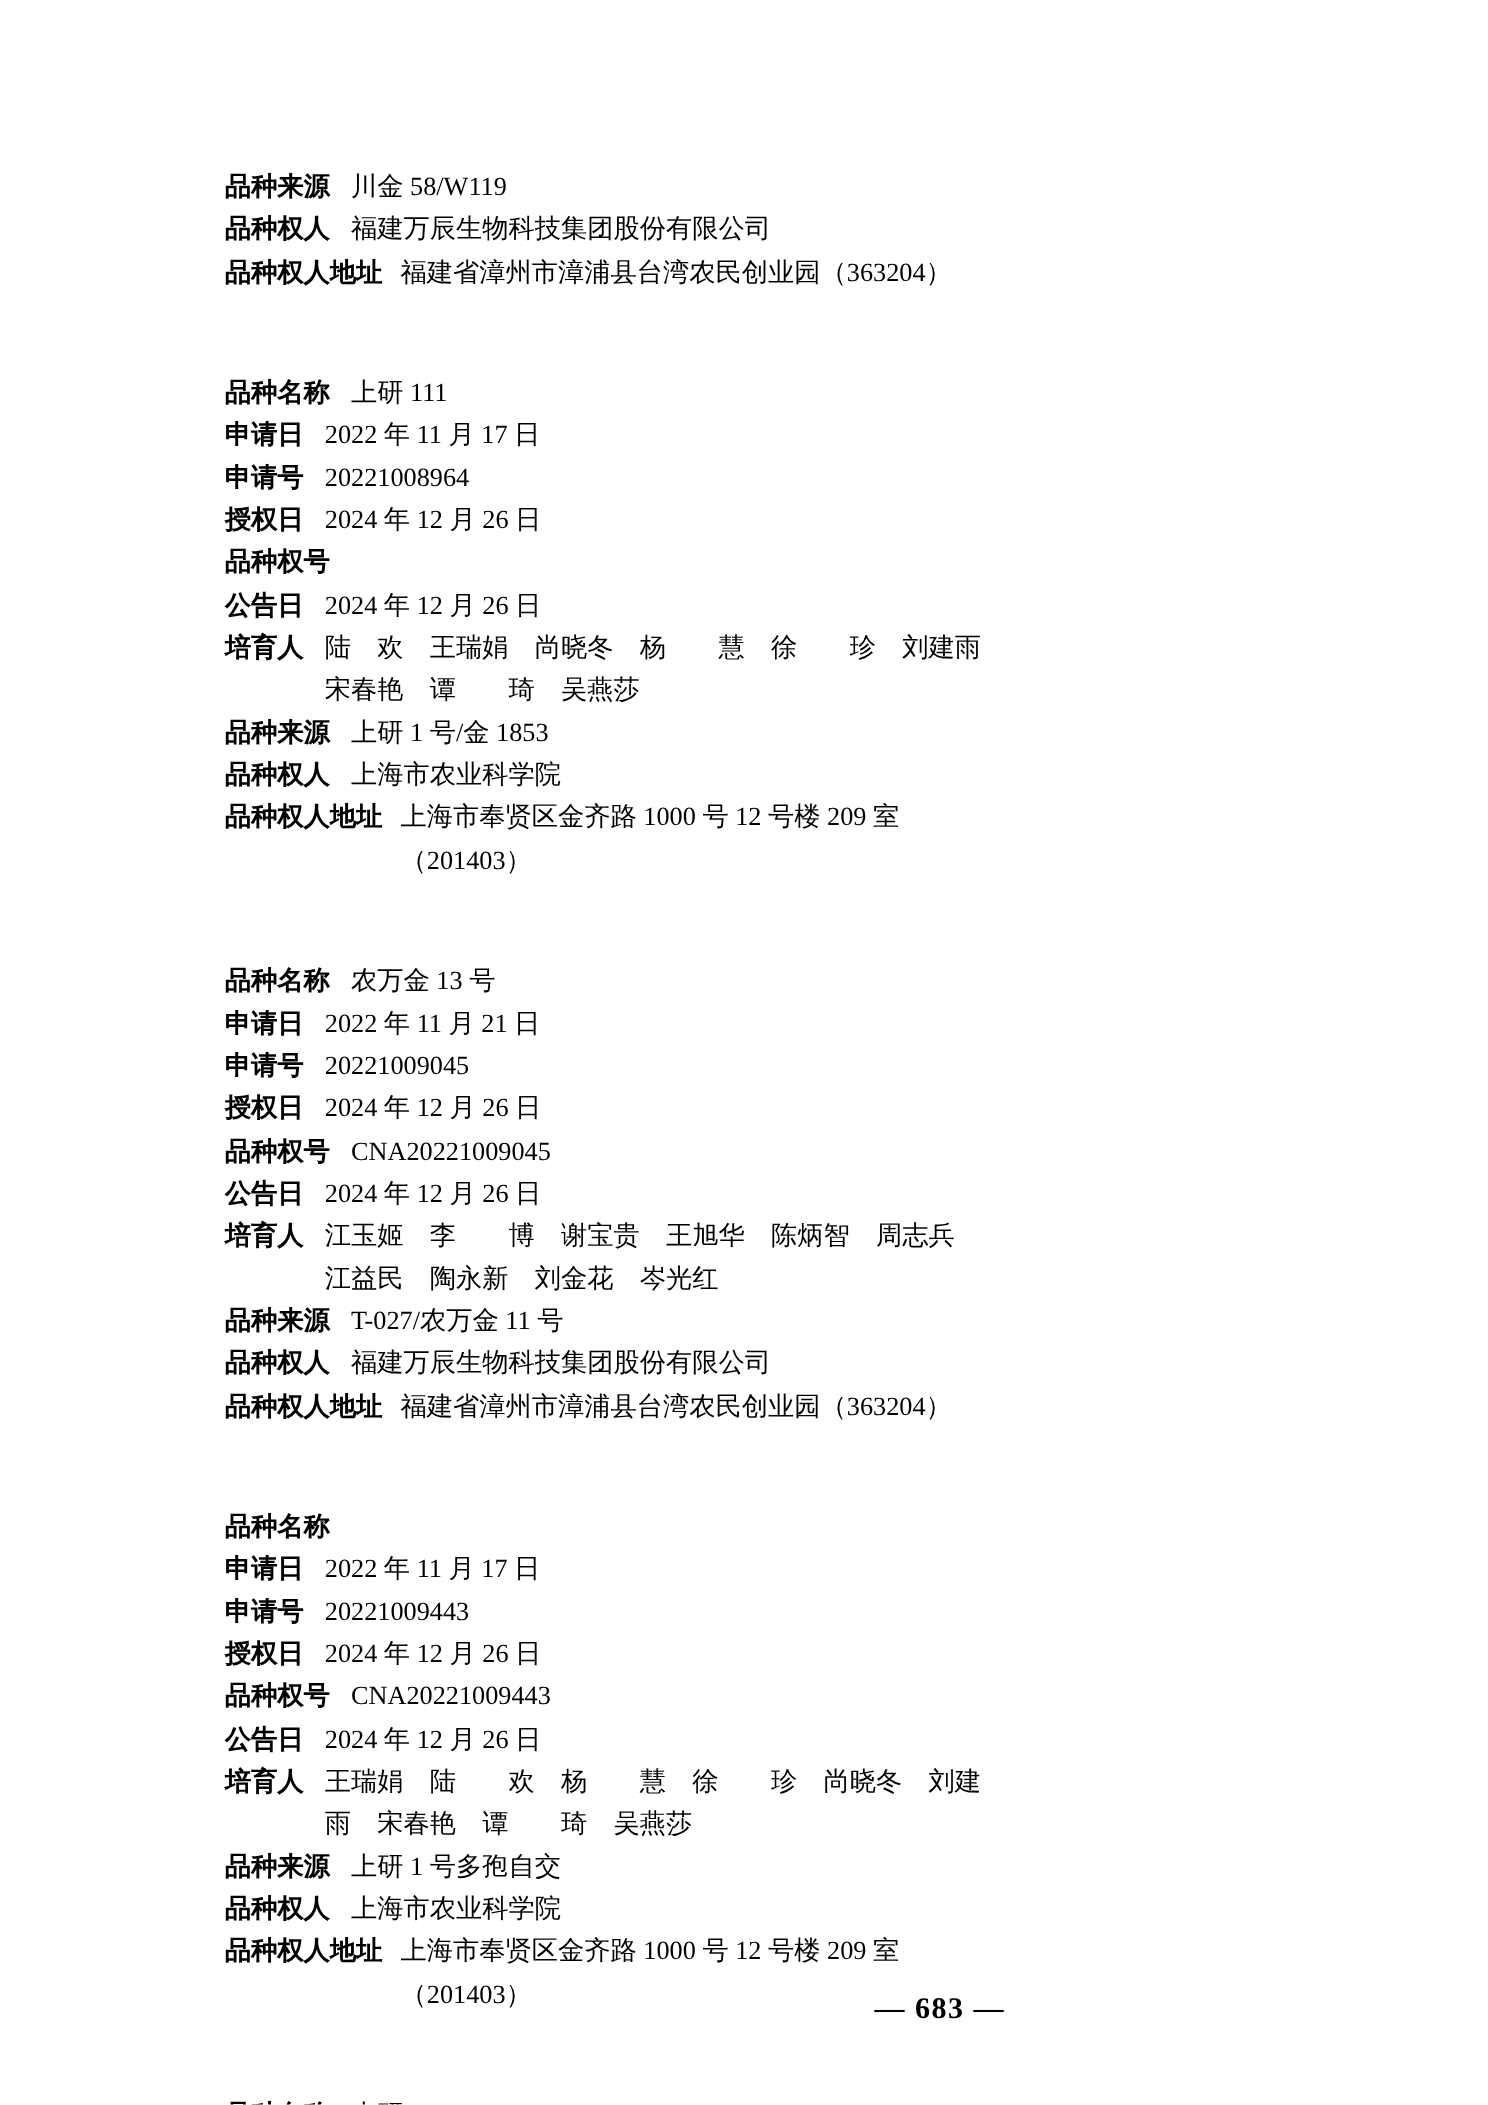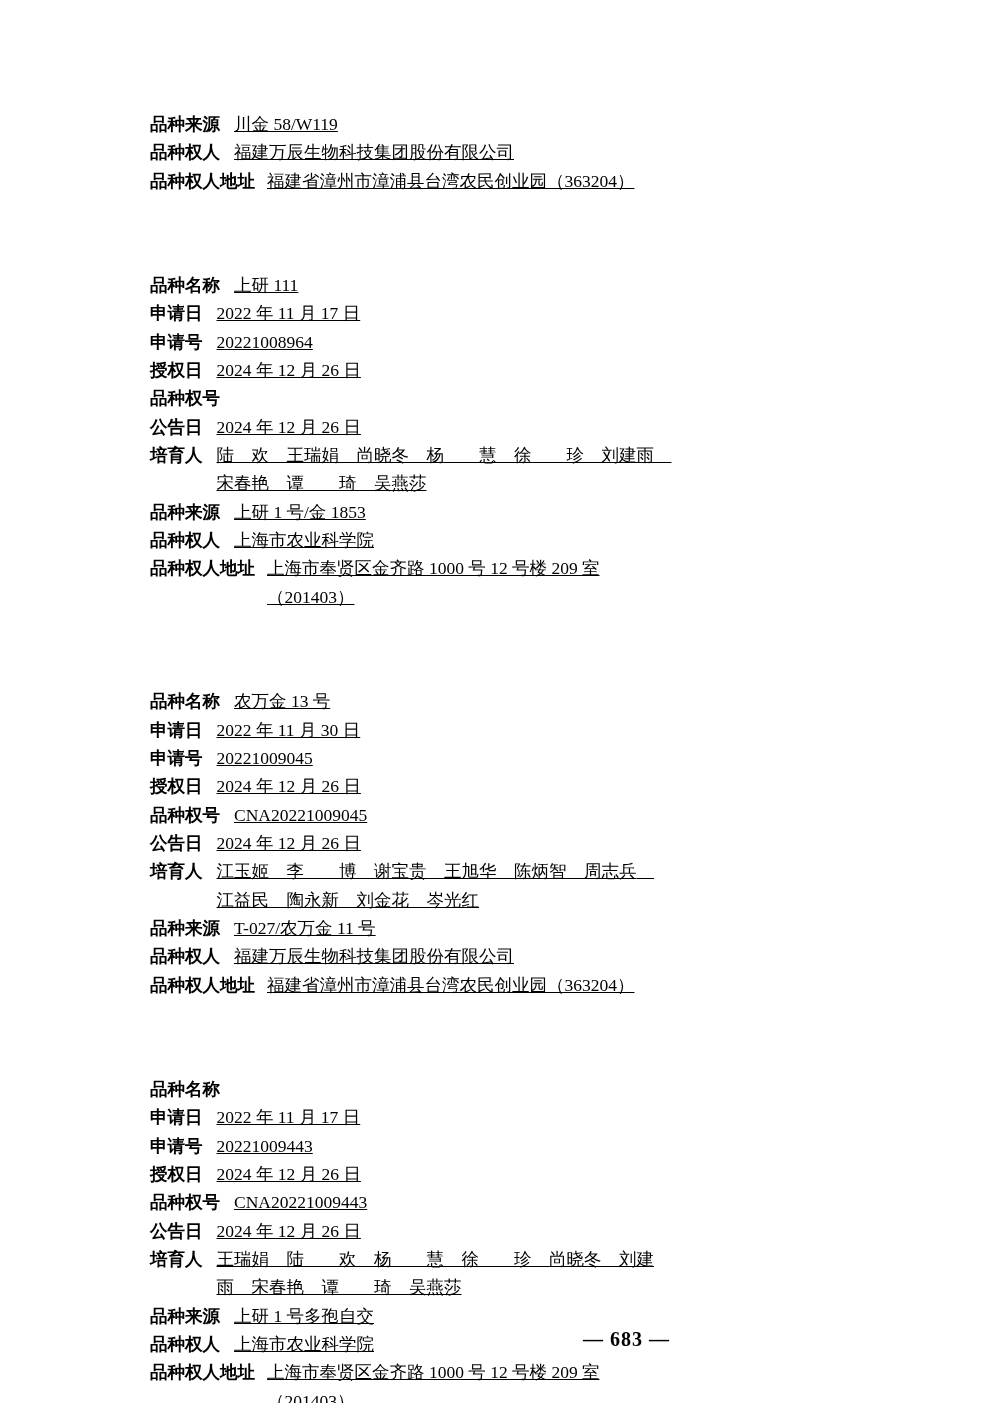--- a/index.html
+++ b/index.html
@@ -19,38 +19,37 @@
     position: relative;
     width: 820px;
     height: 1403px;
     box-sizing: border-box;
     padding: 110px 150px 0 150px;
   }
   .entry {
     margin-bottom: 0;
   }
   .entry + .entry {
-    margin-top: 76px;
+    margin-top: 52px;
   }
   .field {
     display: flex;
     align-items: baseline;
     font-size: 17.5px;
     line-height: 1.62;
     white-space: nowrap;
   }
   .label {
     font-weight: bold;
     flex: 0 0 auto;
   }
   .value {
     margin-left: 14px;
     flex: 1 1 auto;
     white-space: normal;
-    text-decoration: underline;
   }
   .value.wide {
     margin-left: 12px;
   }
   .continuation {
     font-size: 17.5px;
     line-height: 1.62;
     padding-left: 86px;
   }
   .pagenum {
@@ -124,21 +123,21 @@
     </div>
   </div>
 
   <div class="entry">
     <div class="field">
       <span class="label">品种名称</span>
       <span class="value">农万金 13 号</span>
     </div>
     <div class="field">
       <span class="label">申请日</span>
-      <span class="value">2022 年 11 月 30 日</span>
+      <span class="value">2022 年 11 月 21 日</span>
     </div>
     <div class="field">
       <span class="label">申请号</span>
       <span class="value">20221009045</span>
     </div>
     <div class="field">
       <span class="label">授权日</span>
       <span class="value">2024 年 12 月 26 日</span>
     </div>
     <div class="field">

